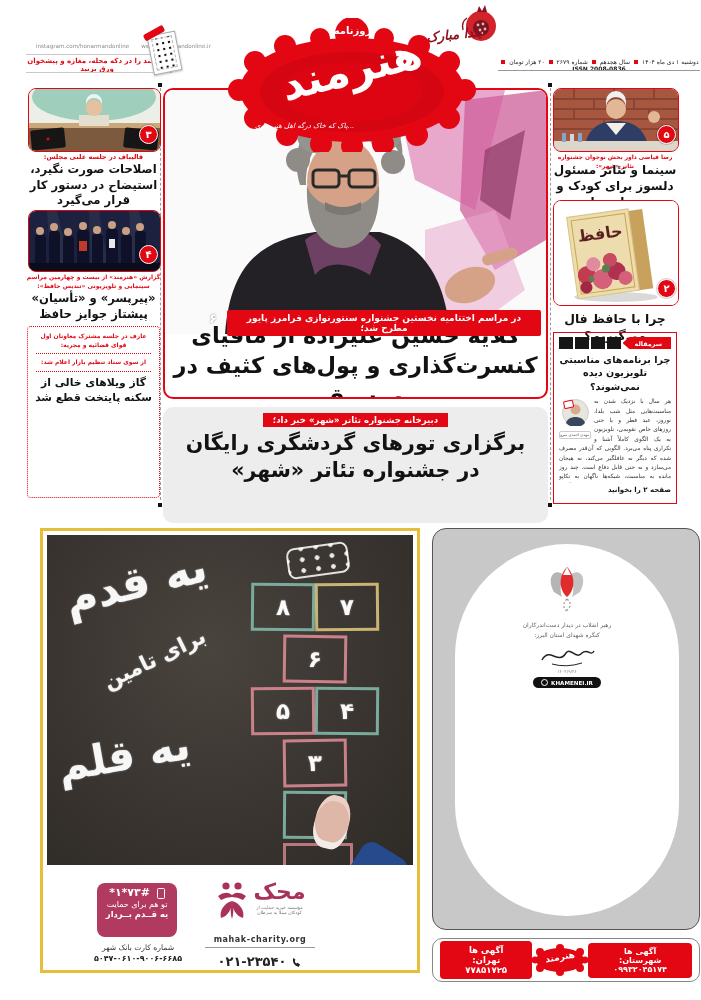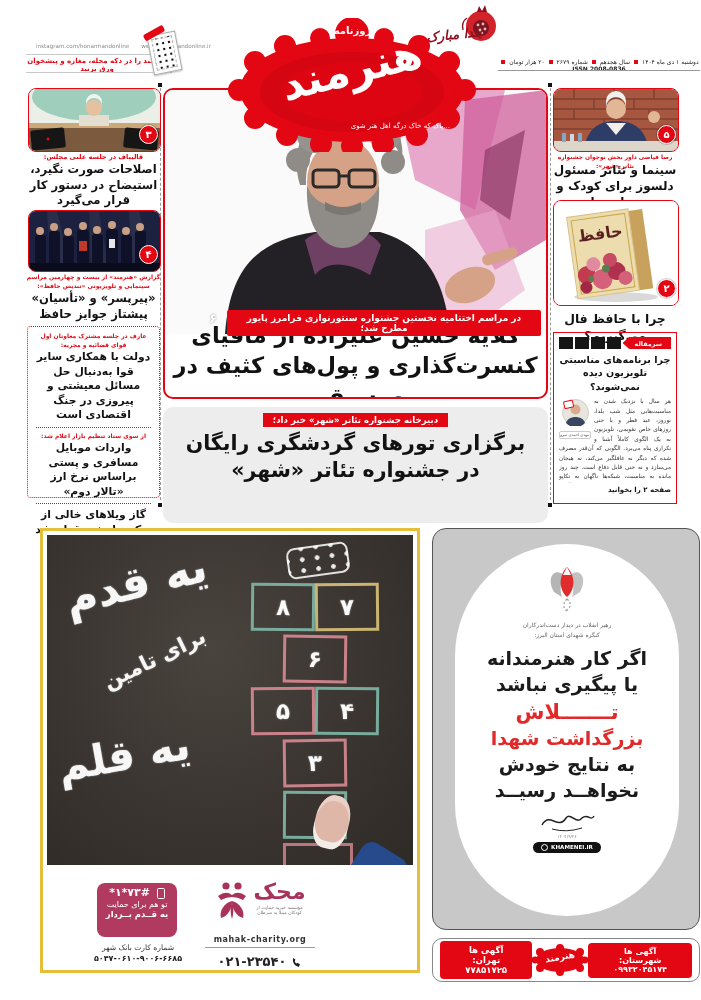--- a/index.html
+++ b/index.html
@@ -78,21 +78,21 @@
         <circle cx="96" cy="126" r="11"></circle>
           <circle cx="158" cy="126" r="11"></circle>
         <circle cx="127" cy="128" r="11"></circle>
       </g>
       <ellipse cx="127" cy="74" rx="92" ry="40" fill="#b00410" opacity=".28"></ellipse>
       <ellipse cx="127" cy="74" rx="70" ry="30" fill="#e30613" opacity=".55"></ellipse>
     </svg>
     <div class="abs" style="left:0;top:7px;width:255px;text-align:center;color:#fff;font-size:10px;font-weight:bold;">روزنامه</div>
     <div class="abs" style="left:0;top:26px;width:255px;text-align:center;color:#fff;font-size:43px;font-weight:900;
          transform:rotate(-14deg);transform-origin:50% 60%;letter-spacing:1px;">هنرمند</div>
-    <div class="abs" style="left:30px;top:104px;width:195px;text-align:right;color:#fff;font-size:7px;">...پاک که خاک درگه اهل هنر شوی</div>
+    <div class="abs" style="left:30px;top:104px;width:195px;text-align:left;color:#fff;font-size:7px;font-style:italic;">...پاک که خاک درگه اهل هنر شوی</div>
   </div>
 
   <svg class="abs" style="left:455px;top:2px;" width="46" height="42" viewBox="0 0 46 42">
     <circle cx="26" cy="24" r="15" fill="#d2232a"></circle>
     <path d="M22,10 L24,4 L27,9 L30,3 L32,10 Z" fill="#8c1221"></path>
     <circle cx="26" cy="26" r="8" fill="#7a1420"></circle>
     <g fill="#e9b4b4">
         <circle cx="23" cy="23" r="1.4"></circle>
         <circle cx="28" cy="22" r="1.4"></circle>
         <circle cx="25" cy="28" r="1.4"></circle>
@@ -178,24 +178,22 @@
         <rect x="80" y="28" width="6" height="9" fill="#e8e8e8"></rect>
       <rect y="52" width="131" height="8" fill="#0a0c1c"></rect>
     </svg>
     <div class="badge" style="right:2px;bottom:7px;">۴</div>
   </div>
   <div class="abs kicker" style="left:26px;top:273px;width:135px;font-size:6px;">گزارش «هنرمند» از بیست و چهارمین مراسم سینمایی و تلویزیونی «تندیس حافظ»:</div>
   <div class="abs headline" style="left:26px;top:291px;width:135px;font-size:11.6px;">«پیرپسر» و «تأسیان» پیشتاز جوایز حافظ</div>
 
   <div class="abs dotbox" style="left:27px;top:326px;width:133px;height:172px;">
     <div class="kicker" style="font-size:6px;">عارف در جلسه مشترک معاونان اول قوای قضائیه و مجریه:</div>
-    <div class="headline" style="font-size:10.8px;margin-top:1px;">دولت با همکاری سایر قوا به‌دنبال حل مسائل معیشتی و پیروزی در جنگ اقتصادی است</div>
     <div class="dotsep"></div>
     <div class="kicker" style="font-size:6px;">از سوی ستاد تنظیم بازار اعلام شد:</div>
-    <div class="headline" style="font-size:10.8px;margin-top:1px;">واردات موبایل مسافری و پستی براساس نرخ ارز «تالار دوم»</div>
     <div class="dotsep"></div>
     <div class="headline" style="font-size:10.8px;margin-top:2px;">گاز ویلاهای خالی از سکنه پایتخت قطع شد</div>
   </div>
 
   <div class="abs" style="left:163px;top:88px;width:385px;height:311px;border:2px solid #e30613;border-radius:10px;
        overflow:hidden;background:#fff;box-sizing:border-box;">
     <svg width="381" height="244" viewBox="0 0 381 244" preserveAspectRatio="none">
       <rect width="381" height="244" fill="#fbfafa"></rect>
       <path d="M230,0 L340,0 L310,120 L250,90 Z" fill="#e293c0" opacity=".8"></path>
       <path d="M300,10 L381,0 L381,150 L330,180 L295,120 Z" fill="#cf5f9b" opacity=".75"></path>
@@ -387,28 +385,20 @@
         <path d="M10,28 C2,14 10,3 20,11 C16,20 16,27 18,33 Z" fill="#b5b5b5"></path>
         <path d="M36,28 C44,14 36,3 26,11 C30,20 30,27 28,33 Z" fill="#c2c2c2"></path>
         <path d="M23,3 C15,11 14,25 23,33 C32,25 31,11 23,3 Z" fill="#e02c2c"></path>
         <polygon points="23,3 19,11 27,11" fill="#fff"></polygon>
         <path d="M23,35 q-7,7 1,13 M23,35 q7,6 -1,12" stroke="#9a9a9a" stroke-width="1.2" fill="none" stroke-dasharray="2,2"></path>
       </svg>
       <div style="font-size:6px;color:#666;text-align:center;margin-top:6px;line-height:1.6;">
         <div>رهبر انقلاب در دیدار دست‌اندرکاران</div>
         <div>کنگره شهدای استان البرز:</div>
       </div>
-      <div style="margin-top:7px;">
-        <div class="pill-line">اگر کار هنرمندانه</div>
-        <div class="pill-line">یا پیگیری نباشد</div>
-        <div class="pill-line red" style="font-size:21px;">تـــــــلاش</div>
-        <div class="pill-line red">بزرگداشت شهدا</div>
-        <div class="pill-line">به نتایج خودش</div>
-        <div class="pill-line">نخواهــد رسیــد</div>
-      </div>
       <svg width="58" height="24" viewBox="0 0 58 24" style="margin-top:5px;">
         <path d="M4,16 C12,2 20,22 28,9 C33,3 38,16 44,9 C50,4 53,13 56,7" stroke="#222" fill="none" stroke-width="1.5"></path>
         <path d="M14,20 q14,4 30,-1" stroke="#222" fill="none" stroke-width="1"></path>
       </svg>
       <div class="num" style="font-size:4.4px;color:#888;margin-top:1px;">۱۴۰۴/۹/۲۶</div>
       <div style="background:#111;color:#fff;font-size:5.6px;font-weight:bold;padding:2px 8px;border-radius:8px;margin-top:3px;
            direction:ltr;display:flex;align-items:center;gap:3px;">
         <span style="width:5px;height:5px;border:1px solid #fff;border-radius:50%;display:inline-block;"></span>
         <span>KHAMENEI.IR</span>
       </div>

